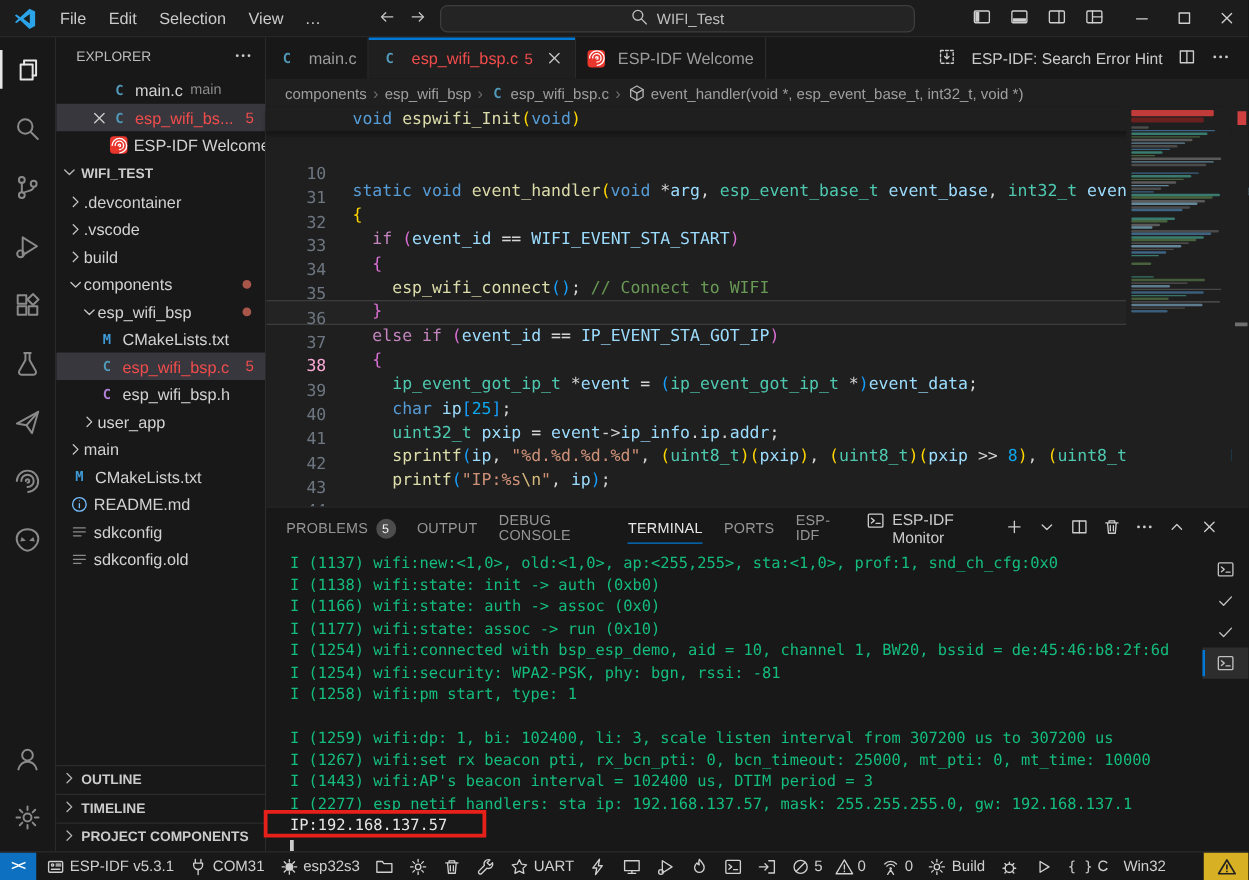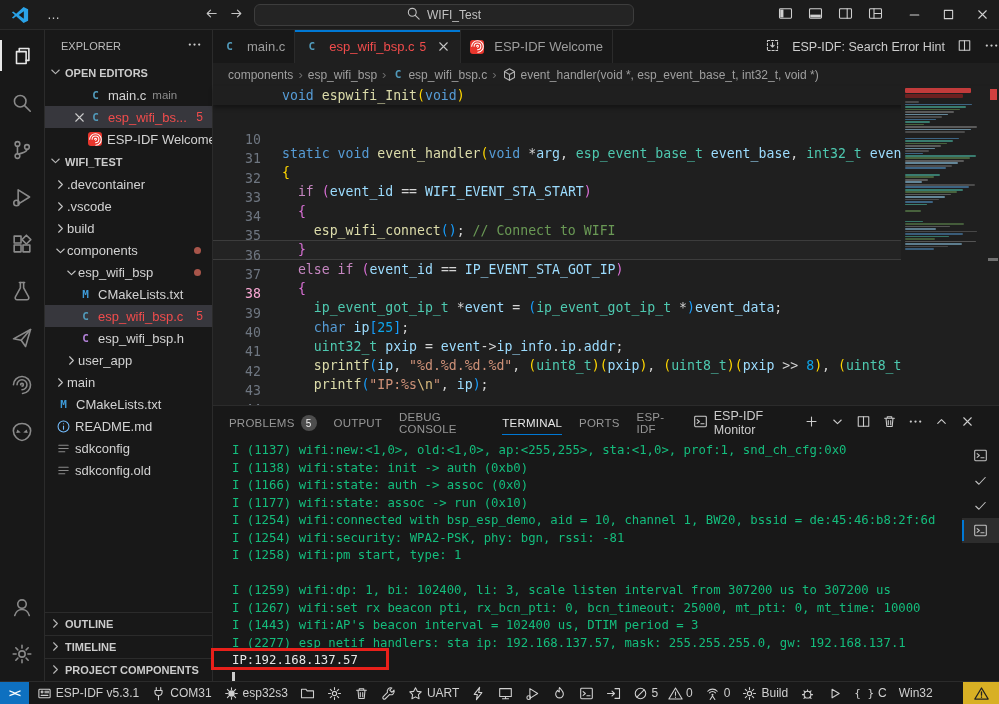--- a/index.html
+++ b/index.html
@@ -56,21 +56,21 @@
   .desc { color:#8c8c8c; font-size:11.5px; margin-left:6px; }
 
   
   .editor-col { flex:1; display:flex; flex-direction:column; min-width:0; background:#1f1f1f; }
   .tabbar { height:33px; flex:none; background:#181818; display:flex; align-items:stretch; }
   .tab { display:flex; align-items:center; gap:5px; padding:0 9px; font-size:13px; color:#9d9d9d; background:#181818; border-right:1px solid #2b2b2b; position:relative; flex:none; }
   .tab.active { background:#1f1f1f; color:#cccccc; }
   .tab.active::before { content:""; position:absolute; left:0; right:0; top:0; height:1.5px; background:#0078d4; }
   .tab .close-ic { width:15px; height:15px; color:#c5c5c5; margin-left:5px; }
   .tab .tb-badge { color:#f14c4c; font-size:12px; }
-  .editor-actions { margin-left:auto; display:flex; align-items:center; gap:12px; padding-right:0; color:#cccccc; font-size:12.5px; }
+  .editor-actions { margin-left:auto; display:flex; align-items:center; gap:12px; padding-right:15px; color:#cccccc; font-size:12.5px; }
   .editor-actions .ic { width:15px; height:15px; }
 
   .editor-wrap { flex:1; min-height:0; position:relative; display:flex; flex-direction:column; background:#1f1f1f; }
   .breadcrumbs { height:23px; flex:none; display:flex; align-items:center; padding-left:15px; gap:5px; font-size:12px; color:#9f9f9f; white-space:nowrap; overflow:hidden; }
   .bc-sep { color:#6b6b6b; font-size:13px; }
   .breadcrumbs .licon { width:13px; margin-right:0; }
   .breadcrumbs .ic { width:13px; height:13px; color:#b3b3b3; }
 
   .code-font { font-family:"DejaVu Sans Mono",monospace; font-size:13.2px; }
   .code-line { display:flex; height:19.3px; line-height:19.3px; white-space:pre; }
@@ -92,21 +92,21 @@
 
   
   .panel { height:276px; flex:none; background:#181818; border-top:1px solid #2b2b2b; display:flex; flex-direction:column; }
   .panel-head { height:34px; flex:none; display:flex; align-items:center; padding:0 24px 0 16px; gap:17px; }
   .ptab { font-size:11.5px; color:#969696; height:100%; display:flex; align-items:center; gap:6px; position:relative; letter-spacing:.2px; }
   .ptab.active { color:#e7e7e7; }
   .ptab.active::after { content:""; position:absolute; left:0; right:0; bottom:5px; height:1.5px; background:#0078d4; }
   .pbadge { width:16px; height:16px; border-radius:50%; background:#4d4d4d; color:#f2f2f2; font-size:10px; display:flex; align-items:center; justify-content:center; }
   .panel-actions { margin-left:auto; display:flex; align-items:center; gap:11px; color:#cccccc; font-size:12.5px; }
   .panel-actions .ic { width:15px; height:15px; }
-  .pa-term { display:flex; align-items:center; gap:6px; }
+  .pa-term { display:flex; align-items:flex-start; gap:6px; }
   .panel-body { flex:1; display:flex; min-height:0; }
   .terminal { flex:1; min-width:0; padding:2px 0 0 19px; font-family:"DejaVu Sans Mono",monospace; font-size:12.3px; line-height:17.5px; color:#14bd7d; white-space:pre; overflow:hidden; }
   .term-line { height:17.5px; }
   .term-line.hl { color:#e6e6e6; }
   .term-cursor { display:inline-block; width:2.5px; height:13px; background:#cccccc; vertical-align:middle; }
   .term-list { width:37px; flex:none; display:flex; flex-direction:column; align-items:stretch; padding-top:3px; }
   .tl-item { height:25px; display:flex; align-items:center; justify-content:center; color:#c0c0c0; position:relative; }
   .tl-item .ic { width:15px; height:15px; }
   .tl-item.selected { background:#2d2d2d; }
   .tl-item.selected::before { content:""; position:absolute; left:0; top:2px; bottom:2px; width:2px; background:#0078d4; }
@@ -129,20 +129,26 @@
 </style>
 </head>
 <body>
 
 <div class="window">
 
   <div class="titlebar">
     <svg class="vslogo" viewBox="0 0 16 16">
       <path fill="#2aa3e8" d="M11.2 0.8 4.6 6.9 2 4.9 0.8 5.6 3.4 8 0.8 10.4 2 11.1l2.6-2L11.2 15.2 15.2 13.2V2.8zM11.4 4.6v6.8L6.9 8z"></path>
     </svg>
+    <div id="menubar" style="display:flex;height:100%;align-items:center;">
+        <div class="menu-item">File</div>
+        <div class="menu-item">Edit</div>
+        <div class="menu-item">Selection</div>
+        <div class="menu-item">View</div>
+      </div>
     <div class="menu-overflow">…</div>
     <div class="nav-arrows">
       <span id="nav-back"><svg viewBox="0 0 16 16" class="ic " fill="none" stroke="currentColor" stroke-width="1.15" stroke-linecap="round" stroke-linejoin="round" style="width:15px;height:15px">
             <path d="M13 8H3.4M7 4.4L3.4 8 7 11.6"></path>
           </svg></span>
       <span id="nav-fwd"><svg viewBox="0 0 16 16" class="ic " fill="none" stroke="currentColor" stroke-width="1.15" stroke-linecap="round" stroke-linejoin="round" style="width:15px;height:15px">
             <path d="M3 8h9.6M9 4.4L12.6 8 9 11.6"></path>
           </svg></span>
     </div>
     <div class="cmd-center">
@@ -272,26 +278,20 @@
     </div>
 
     <div class="sidebar">
       <div class="sb-title">
         <span>EXPLORER</span>
         <span class="kebab" id="sb-kebab"><svg viewBox="0 0 16 16" class="ic " fill="none" stroke="currentColor" stroke-width="1.15" stroke-linecap="round" stroke-linejoin="round" style="width:15px;height:15px">
               <circle cx="3" cy="8" r="1.2" fill="currentColor" stroke="none"></circle>
               <circle cx="8" cy="8" r="1.2" fill="currentColor" stroke="none"></circle>
               <circle cx="13" cy="8" r="1.2" fill="currentColor" stroke="none"></circle>
             </svg></span>
-      </div>
-      <div class="sec-head">
-        <span id="oe-chev"><svg viewBox="0 0 16 16" class="ic " fill="none" stroke="currentColor" stroke-width="1.15" stroke-linecap="round" stroke-linejoin="round" style="width:15px;height:15px">
-              <path d="M4 6.4l4 3.8 4-3.8"></path>
-            </svg></span>
-          <span>OPEN EDITORS</span>
       </div>
       <div id="open-editors">
           <div class="row">
             <span class="oe-close" style="margin-left:26px"></span>
             <span class="licon" style="color:#519aba">C</span>
             <span class="">main.c</span>
             <span class="desc">main</span>
           </div>
           <div class="row selected">
             <span class="oe-close" style="margin-left:26px">

